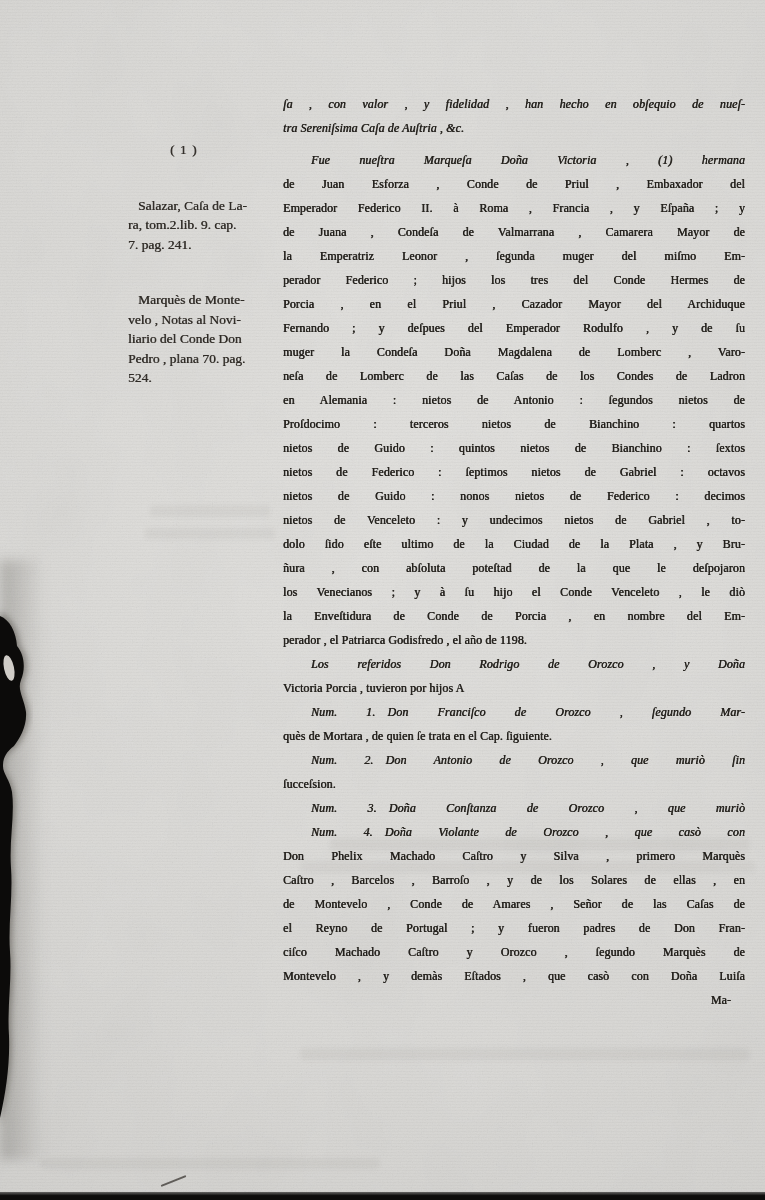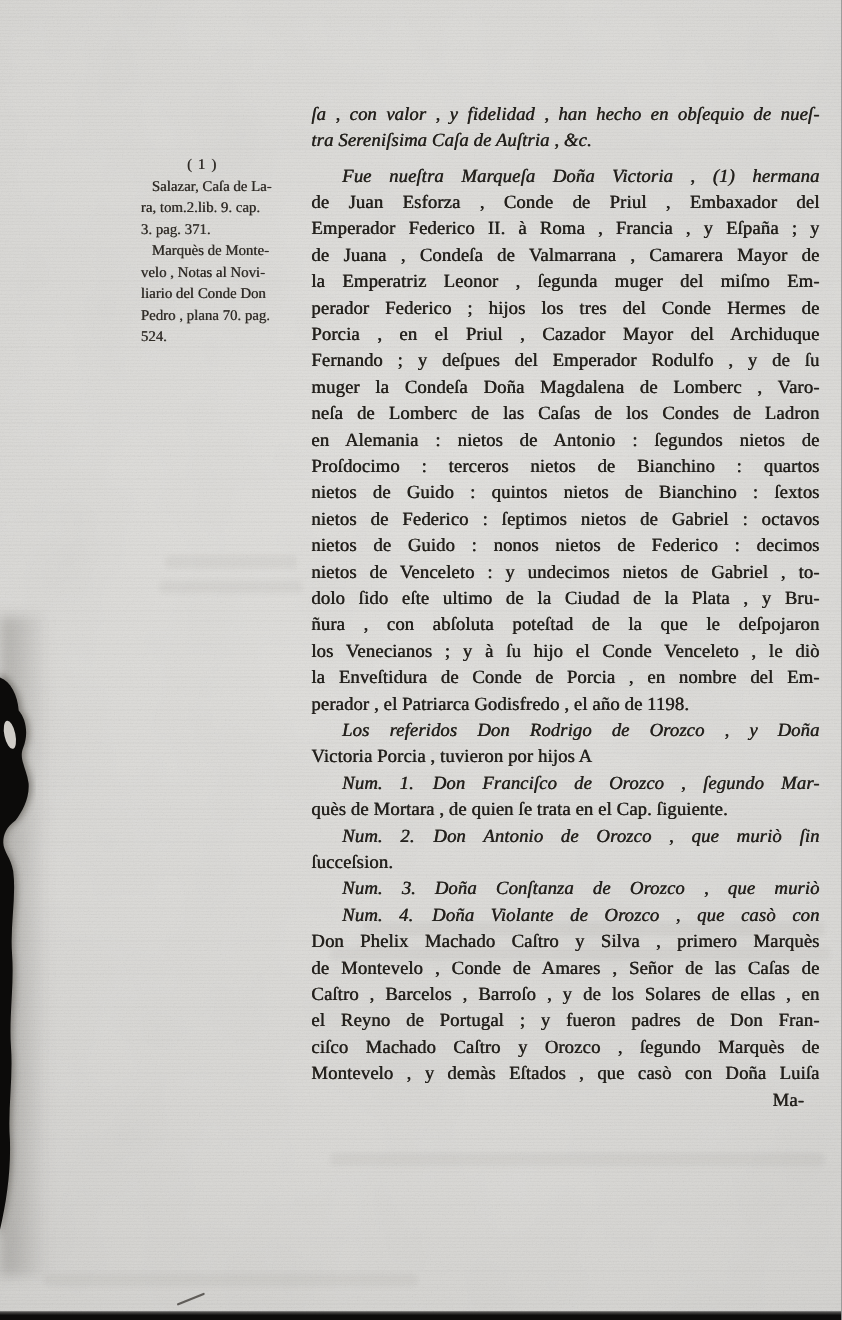--- a/index.html
+++ b/index.html
@@ -32,24 +32,24 @@
     filter:blur(2.5px);pointer-events:none;
   }
   .margin-col{
     position:absolute;left:128px;top:140px;width:154px;z-index:4;
     font-size:13.5px;line-height:19.5px;color:var(--margin-ink);
     text-shadow:0.4px 0 0 rgba(46,42,37,0.75);
   }
   .ref-mark{text-indent:42px;letter-spacing:1px;}
   .note{margin:0;}
   .note .mline{white-space:nowrap;}
-  .note .mline:first-child{padding-left:10px;}
+  .note .mline:first-child{padding-left:10px;margin-top:36px;}
   .body-col{
     position:absolute;left:283px;top:92px;width:462px;z-index:4;
-    font-size:17px;letter-spacing:0.1px;
+    font-size:12px;letter-spacing:0.1px;
     text-shadow:0.45px 0 0 rgba(35,32,28,0.8), 0 0 0.6px rgba(35,32,28,0.55);
   }
   .bline{
     height:24px;line-height:24px;overflow:hidden;
     text-align:justify;text-align-last:justify;
   }
   .bline.noj{text-align:center;text-align-last:left;}
   .bline.it{font-style:italic;}
   .bline.ind{text-indent:28px;font-style:italic;}
   .bline.gap{margin-top:8px;}
@@ -96,21 +96,21 @@
   <div class="ghost" style="left:300px;top:861px;width:455px;height:12px;opacity:0.045"></div>
   <div class="ghost" style="left:300px;top:1048px;width:450px;height:12px;opacity:0.05"></div>
   <div class="ghost" style="left:40px;top:1158px;width:340px;height:11px;opacity:0.05"></div>
 
   <div class="margin-col">
     <div class="ref-mark">( 1 )</div>
     <div>
         <div class="note">
           <div class="mline">Salazar, Caſa de La-</div>
           <div class="mline">ra, tom.2.lib. 9. cap.</div>
-          <div class="mline">3. pag. 371.</div>
+          <div class="mline">7. pag. 241.</div>
         </div>
         <div class="note">
           <div class="mline">Marquès de Monte-</div>
           <div class="mline">velo , Notas al Novi-</div>
           <div class="mline">liario del Conde Don</div>
           <div class="mline">Pedro , plana 70. pag.</div>
           <div class="mline">524.</div>
         </div>
       </div>
   </div>
@@ -141,22 +141,22 @@
       <div class="bline noj">perador , el Patriarca Godisfredo , el año de 1198.</div>
       <div class="bline ind">Los referidos Don Rodrigo de Orozco , y Doña</div>
       <div class="bline noj">Victoria Porcia , tuvieron por hijos A</div>
       <div class="bline ind">Num. 1. Don Franciſco de Orozco , ſegundo Mar-</div>
       <div class="bline noj">quès de Mortara , de quien ſe trata en el Cap. ſiguiente.</div>
       <div class="bline ind">Num. 2. Don Antonio de Orozco , que muriò ſin</div>
       <div class="bline noj">ſucceſsion.</div>
       <div class="bline ind">Num. 3. Doña Conſtanza de Orozco , que muriò</div>
       <div class="bline ind">Num. 4. Doña Violante de Orozco , que casò con</div>
       <div class="bline">Don Phelix Machado Caſtro y Silva , primero Marquès</div>
+      <div class="bline">Caſtro , Barcelos , Barroſo , y de los Solares de ellas , en</div>
       <div class="bline">de Montevelo , Conde de Amares , Señor de las Caſas de</div>
-      <div class="bline">Caſtro , Barcelos , Barroſo , y de los Solares de ellas , en</div>
       <div class="bline">el Reyno de Portugal ; y fueron padres de Don Fran-</div>
       <div class="bline">ciſco Machado Caſtro y Orozco , ſegundo Marquès de</div>
       <div class="bline">Montevelo , y demàs Eſtados , que casò con Doña Luiſa</div>
       <div class="bline noj right">Ma-</div>
     </div>
 
   <svg class="edge-svg" width="48" height="1200" viewBox="0 0 48 1200">
     <filter id="soft">
         <feGaussianBlur stdDeviation="3"></feGaussianBlur>
       </filter>

